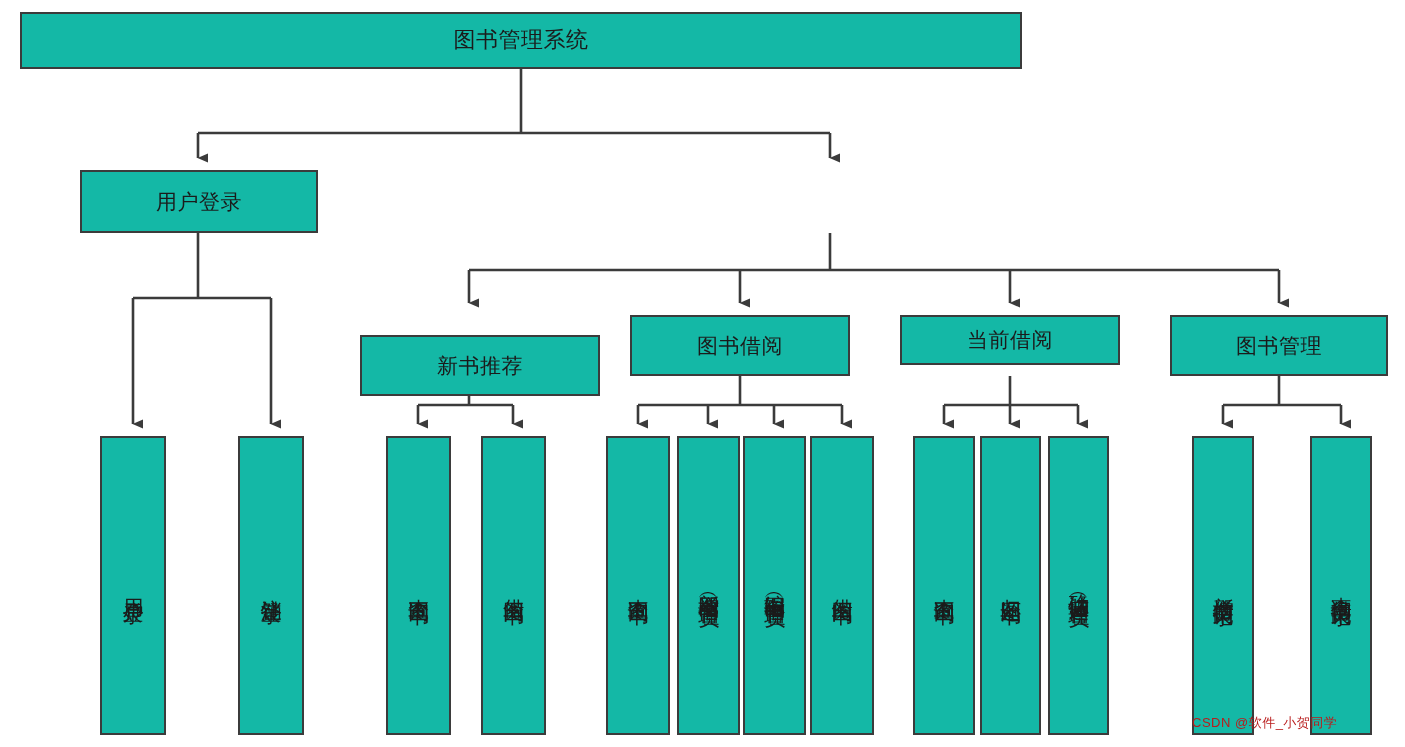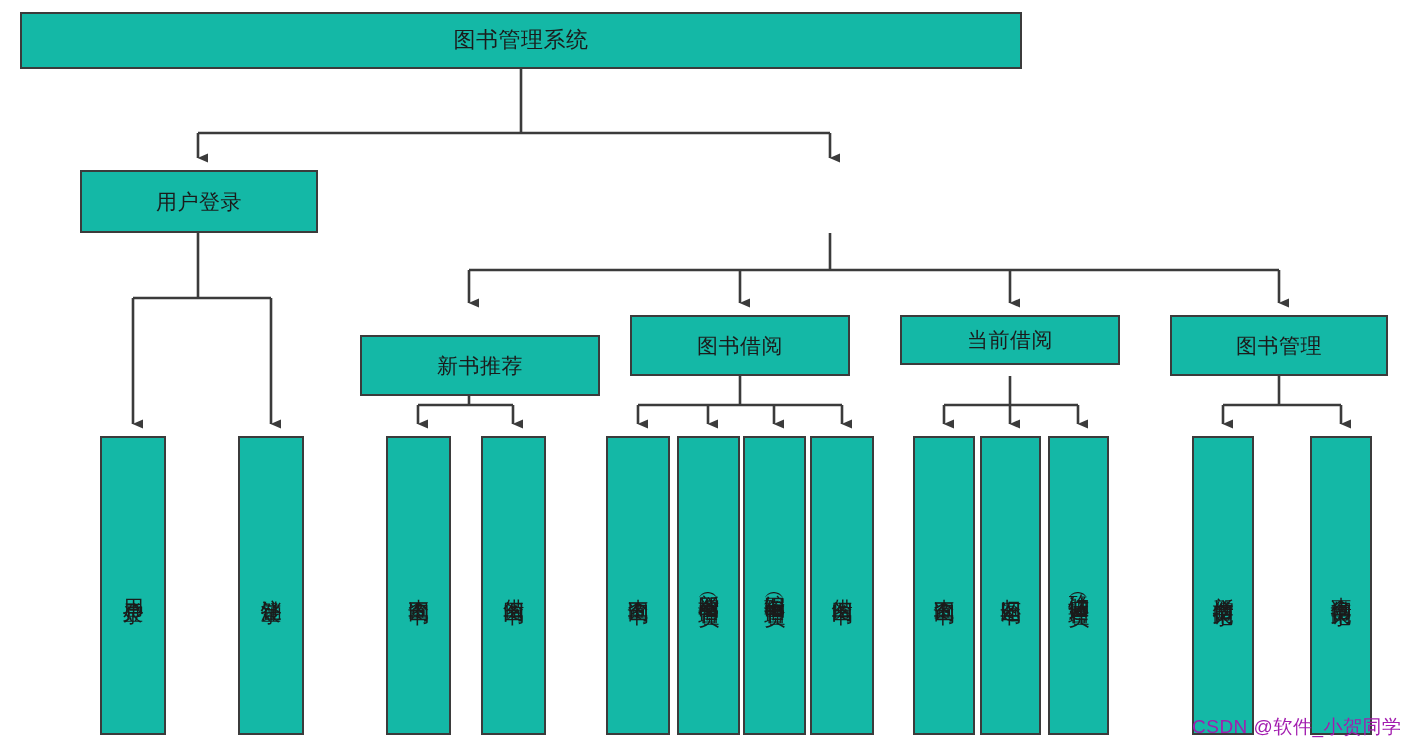--- a/index.html
+++ b/index.html
@@ -56,22 +56,22 @@
     writing-mode: vertical-rl;
     text-orientation: upright;
     font-size: 21px;
     line-height: 1.25;
     letter-spacing: 2px;
     white-space: nowrap;
     max-height: 100%;
   }
   .watermark {
     position: absolute;
-    color: #a21caf;
-    font-size: 19px;
+    color: #b91c1c;
+    font-size: 13px;
     letter-spacing: 0.5px;
     white-space: nowrap;
     pointer-events: none;
   }
 </style>
 </head>
 <body>
 
 <div id="diagram-root">
 

